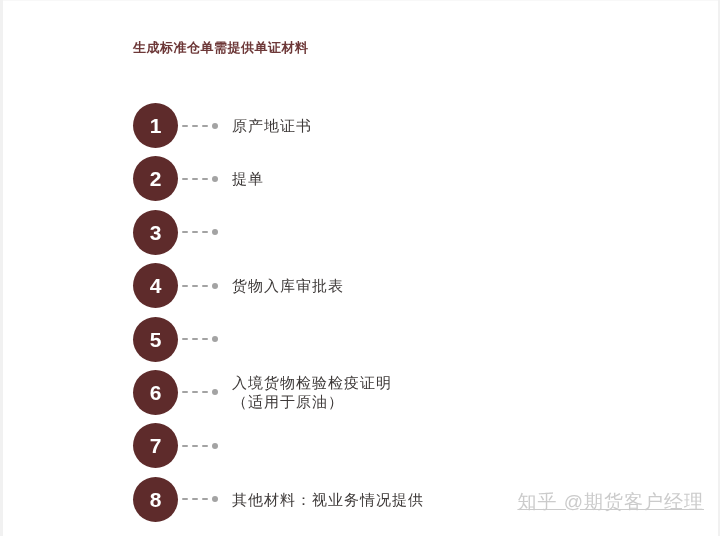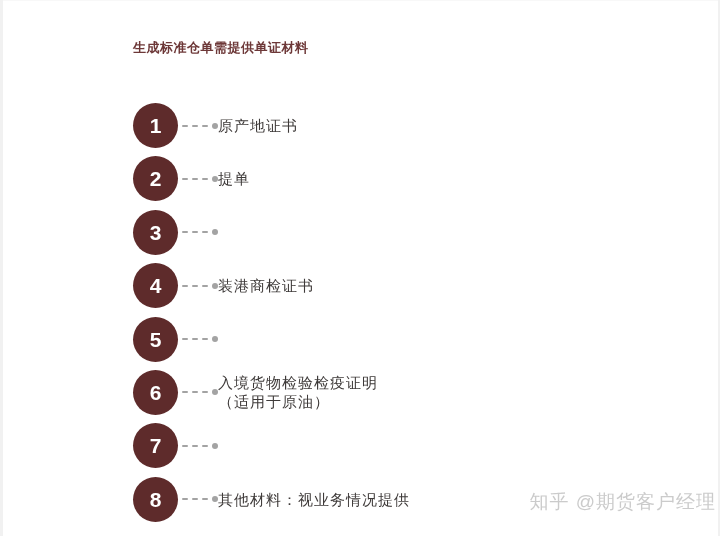--- a/index.html
+++ b/index.html
@@ -64,35 +64,36 @@
     background: var(--connector, #a3a3a3);
     border-radius: 1px;
   }
   .connector .dot {
     width: 6px;
     height: 6px;
     border-radius: 50%;
     background: var(--connector, #a3a3a3);
   }
   .step-label {
-    margin-left: 0;
+    margin-left: 14px;
     font-size: 15px;
     letter-spacing: 1px;
     color: var(--label, #3e3a39);
     line-height: 19px;
     white-space: nowrap;
   }
   .watermark {
     position: absolute;
-    right: 4px;
+    right: 16px;
     bottom: 21px;
     font-size: 19px;
     letter-spacing: 1px;
     color: var(--watermark, #cbcbcb);
     white-space: nowrap;
+    text-decoration: underline;
   }
 </style>
 </head>
 <body>
 
 <h1 class="page-title">生成标准仓单需提供单证材料</h1>
 
 <div class="steps-list">
   <div class="step-row">
     <div class="circle">
@@ -135,21 +136,21 @@
   <div class="step-row">
     <div class="circle">
       <span>4</span>
     </div>
     <div class="connector">
       <span class="dash"></span>
       <span class="dash"></span>
       <span class="dash"></span>
       <span class="dot"></span>
     </div>
-    <div class="step-label">装港商检证书</div>
+    <div class="step-label">货物入库审批表</div>
   </div>
 
   <div class="step-row">
     <div class="circle">
       <span>5</span>
     </div>
     <div class="connector">
       <span class="dash"></span>
       <span class="dash"></span>
       <span class="dash"></span>

